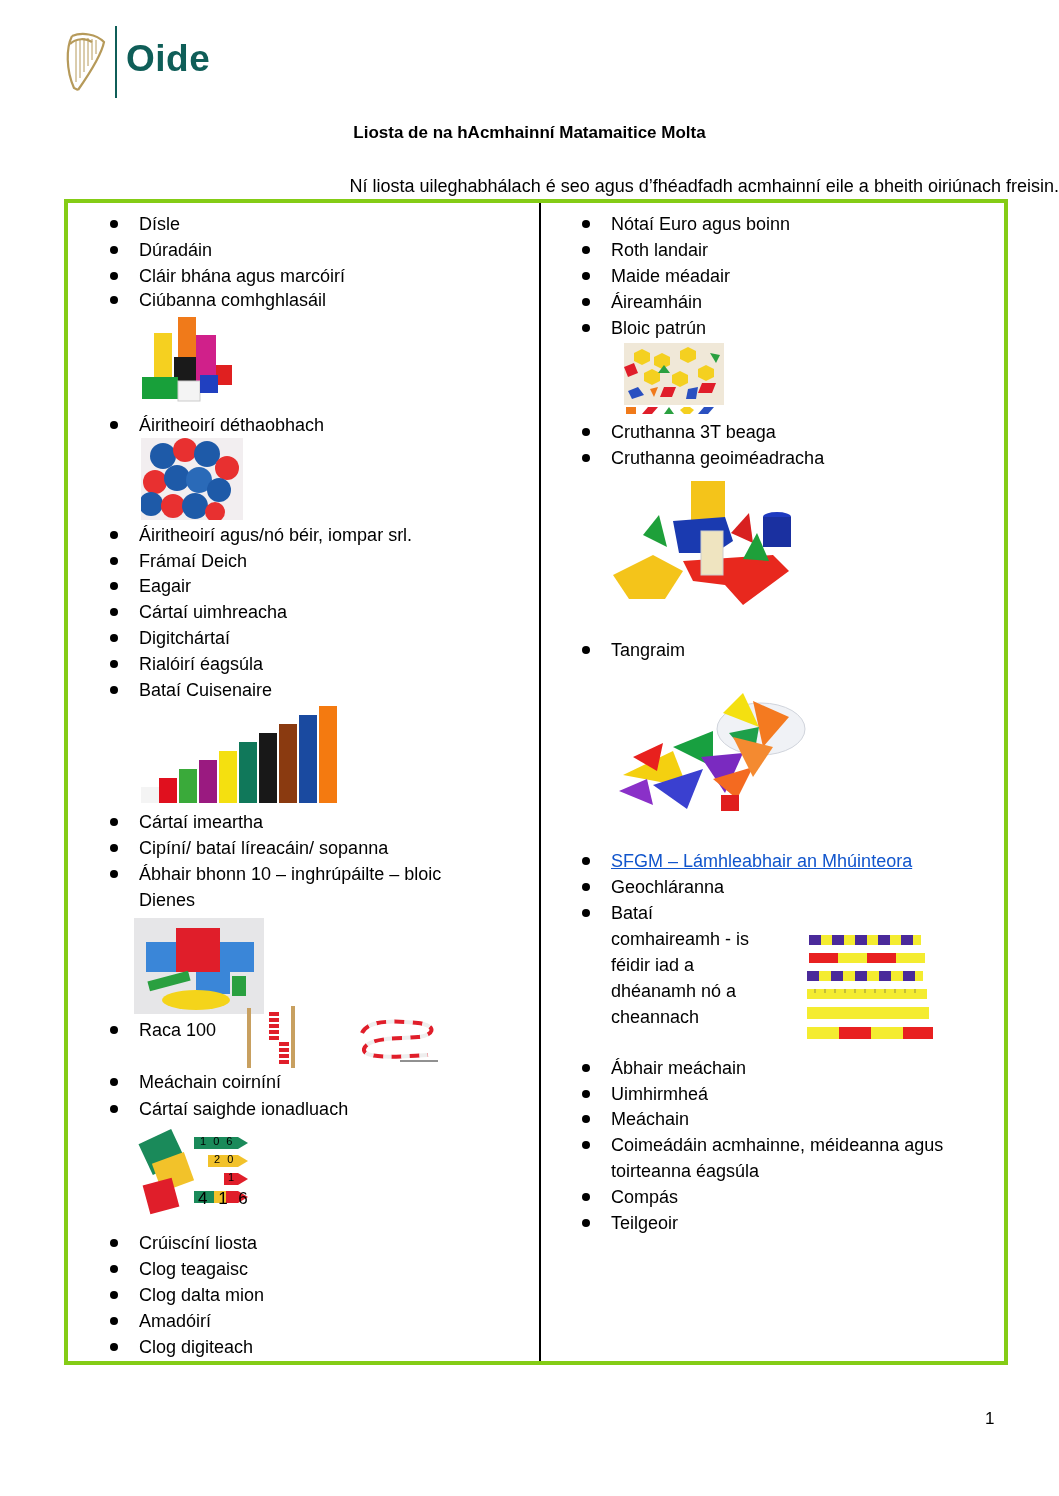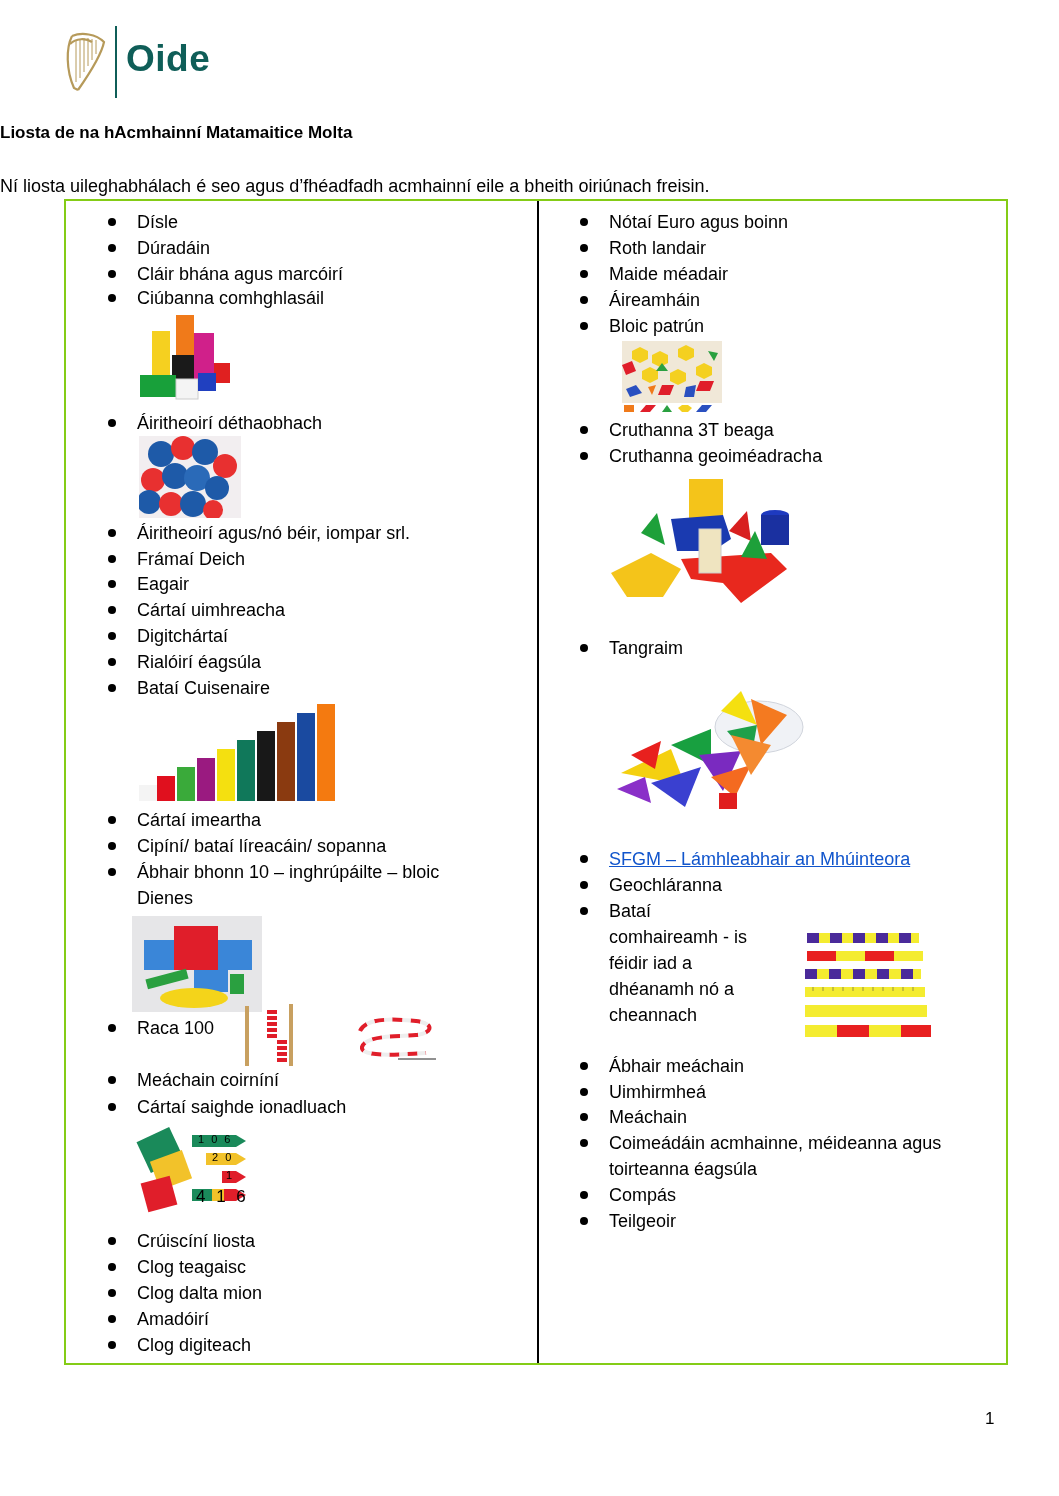--- a/index.html
+++ b/index.html
@@ -2,23 +2,23 @@
 <html><head>
 <meta charset="utf-8">
 <style>
   html, body { margin:0; padding:0; background:#ffffff; }
   body { width:1059px; height:1496px; position:relative; overflow:hidden;
          font-family:"Liberation Sans", sans-serif; color:#000; }
   .logo { position:absolute; left:62px; top:26px; height:72px; }
   .harp { position:absolute; left:0; top:4px; width:50px; height:64px; }
   .logo-divider { position:absolute; left:53px; top:0; width:2px; height:72px; background:#0f5e58; }
   .logo-text { position:absolute; left:64px; top:12px; font-size:37px; font-weight:bold; color:#0f5e58; letter-spacing:0.5px; }
-  .title { position:absolute; left:0; width:1059px; top:123px; font-weight:bold; font-size:17px; }
-  .subtitle { position:absolute; left:0; width:1059px; top:176px; text-align:left; font-size:18px; }
-  .table { position:absolute; left:64px; top:199px; width:944px; height:1166px; border:2px solid #84cc16; box-sizing:border-box; }
+  .title { position:absolute; left:0; width:1059px; top:123px; text-align:center; font-weight:bold; font-size:17px; }
+  .subtitle { position:absolute; left:0; width:1059px; top:176px; text-align:right; font-size:18px; }
+  .table { position:absolute; left:64px; top:199px; width:944px; height:1166px; border:4px solid #84cc16; box-sizing:border-box; }
   .col-divider { position:absolute; left:471px; top:0; width:2px; height:100%; background:#000; }
   .item { position:absolute; font-size:18px; line-height:26px; white-space:nowrap; }
   .item .bullet { position:absolute; left:0; top:0; width:12px; }
   .item .bullet::before { content:""; position:absolute; left:0; top:9px; width:8px; height:8px; border-radius:50%; background:#000; }
   .item .lbl { position:absolute; left:29px; top:0; }
   .item .lbl.wrap { white-space:normal; width:330px; }
   .link { color:#1155cc; text-decoration:underline; cursor:pointer; }
   .pic { position:absolute; overflow:hidden; }
   .pagenum { position:absolute; left:985px; top:1409px; font-size:17px; }
 </style>

